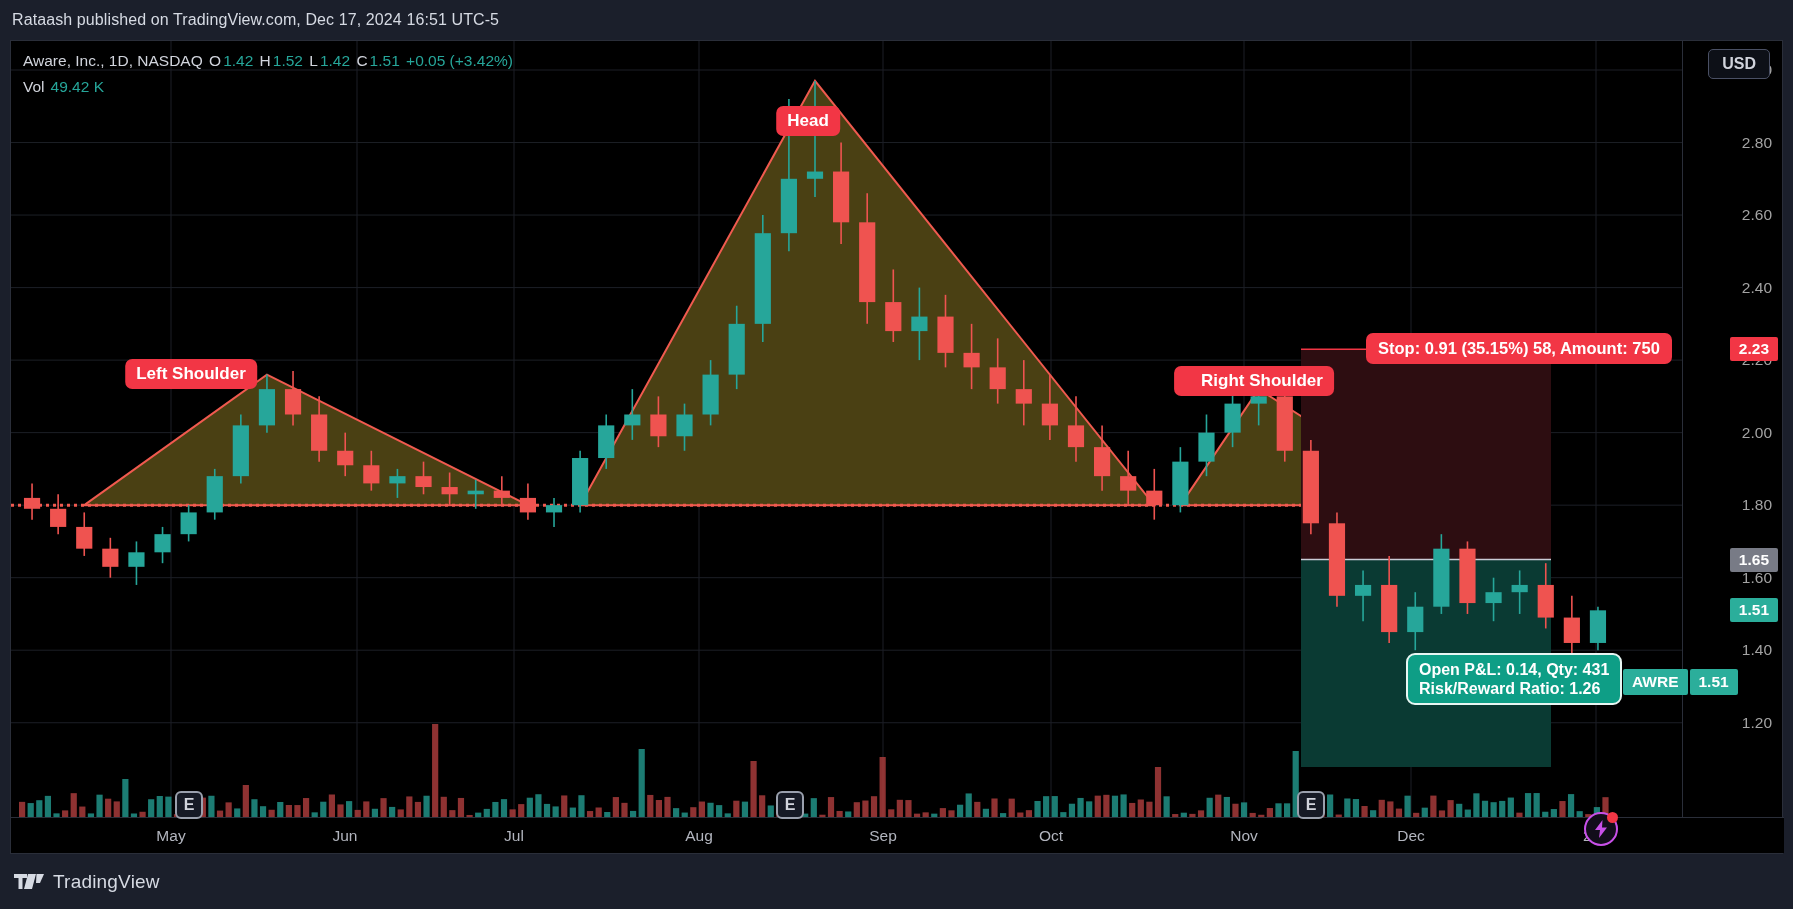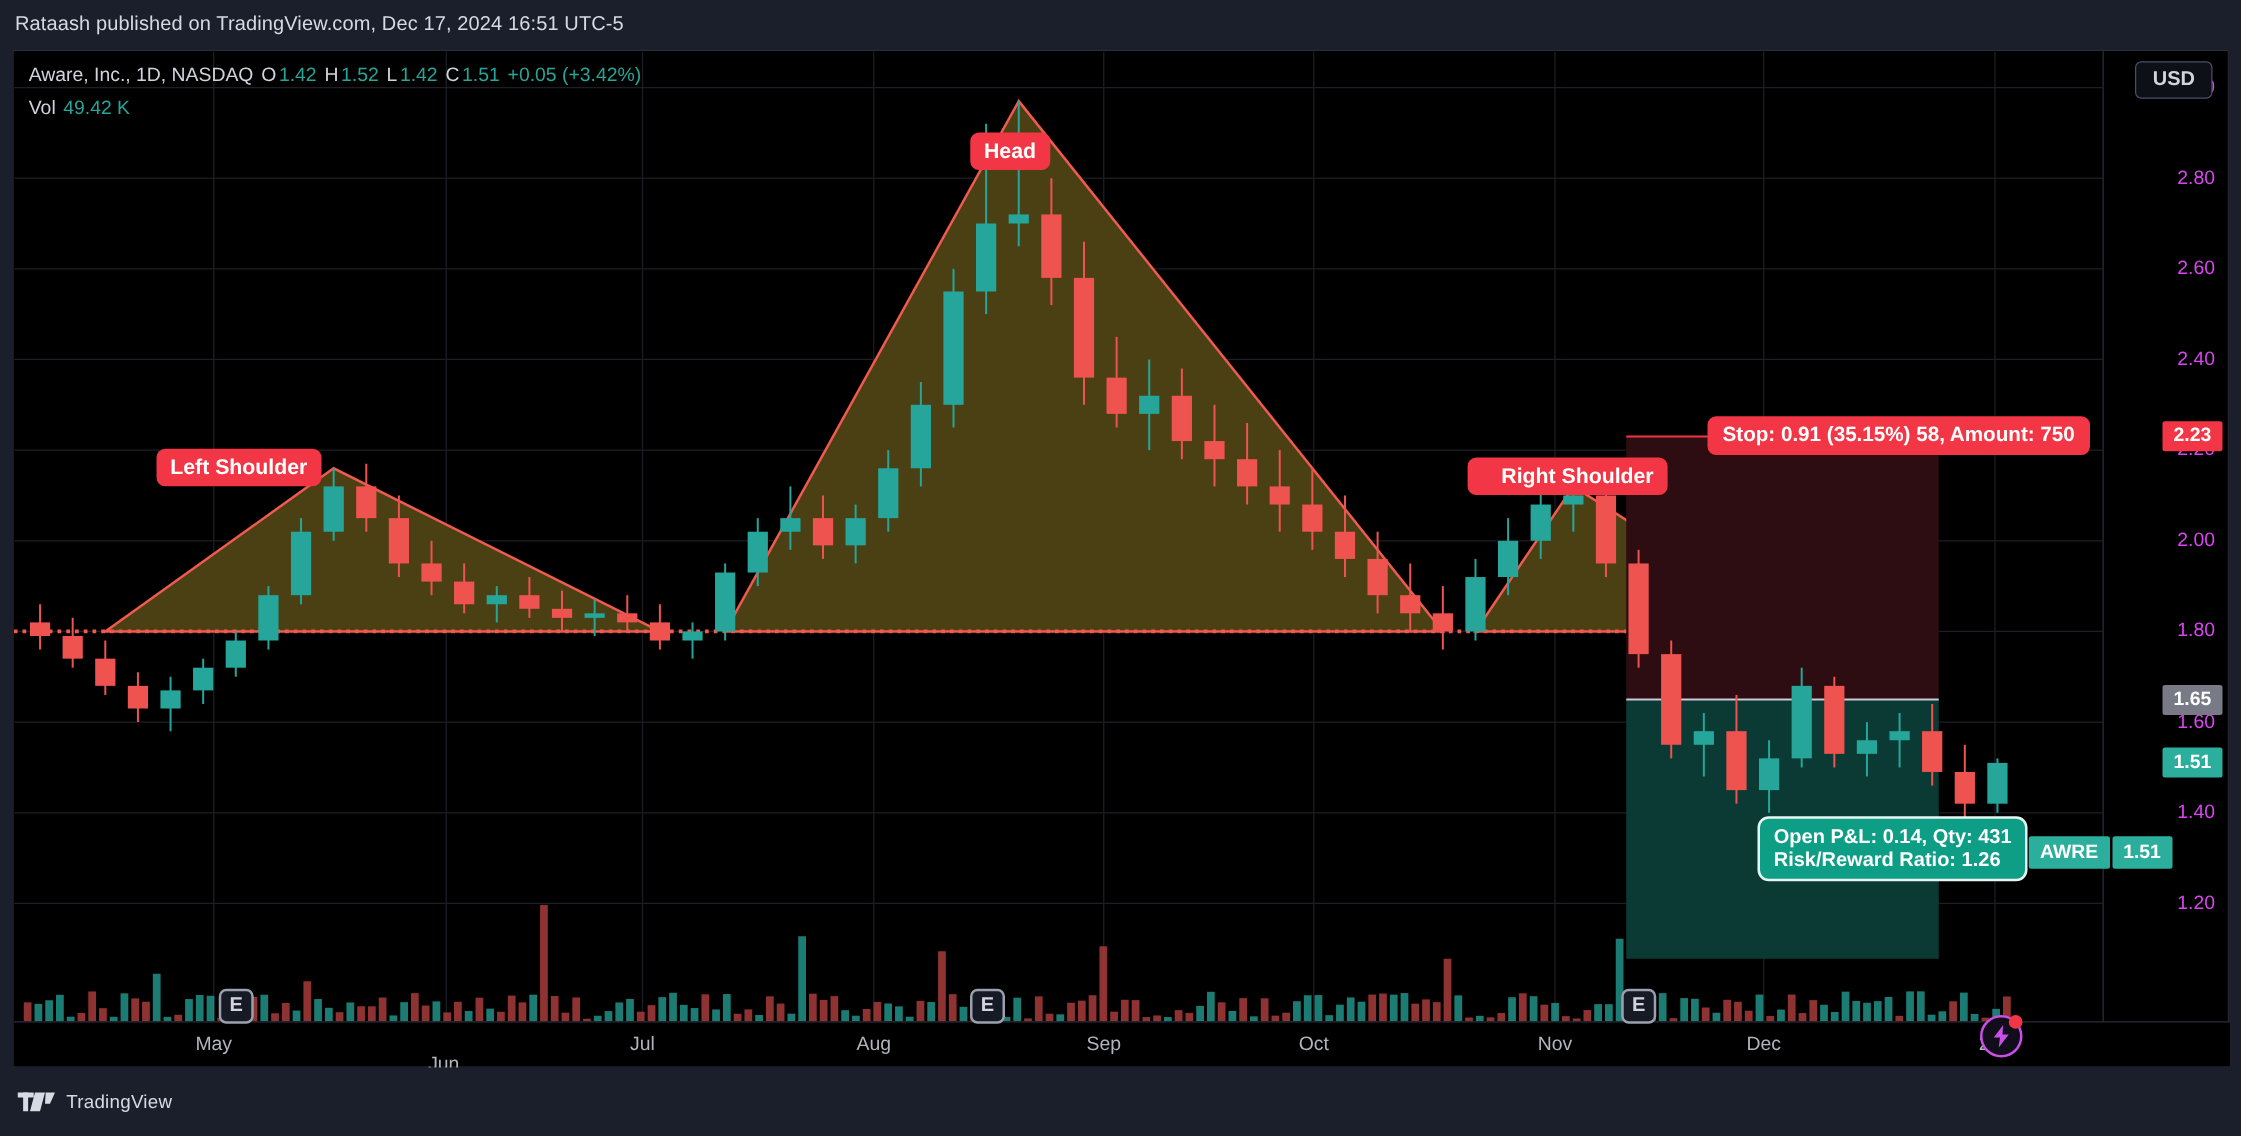--- a/index.html
+++ b/index.html
@@ -41,21 +41,21 @@
   .vol-row .lbl{ margin-right:6px; }
 
   
   .usd-pill{
     position:absolute; right:12px; top:8px; z-index:45;
     border:1px solid #4a5064; border-radius:5px; background:#0d1017;
     color:#d1d4dc; font-size:16px; font-weight:bold; padding:5px 13px;
   }
 
   
-  .tick{ position:absolute; right:10px; font-size:15.5px; color:#d946ef;
+  .tick{ position:absolute; right:10px; font-size:15.5px; color:#a3a3a3;
     transform:translateY(-50%); white-space:nowrap; }
   .tick-badge{ position:absolute; right:4px; transform:translateY(-50%);
     font-size:15.5px; font-weight:bold; padding:3px 9px; border-radius:2px;
     color:#fff; white-space:nowrap; }
 
   .ttick{ position:absolute; top:9px; transform:translateX(-50%);
     font-size:15.5px; color:#b2b5be; white-space:nowrap; }
 
   
   .pat-label{
@@ -97,21 +97,21 @@
     display:flex; align-items:center; justify-content:center;
   }
   .bolt .dot{ position:absolute; right:-2px; top:-2px; width:11px; height:11px;
     border-radius:50%; background:#f23645; }
 
   
   .footer{
     position:absolute; left:0; bottom:0; width:1793px; height:55px;
     background:#1b1f2b; display:flex; align-items:center; padding-left:14px; gap:9px;
   }
-  .footer .tv-name{ font-size:15px; color:#d6dae3; letter-spacing:.2px; }
+  .footer .tv-name{ font-size:19px; color:#d6dae3; letter-spacing:.2px; }
   svg{ display:block; }
 </style>
 </head>
 <body>
 
 <div id="root">
 
   <div class="pub-bar">
     <span>Rataash published on TradingView.com, Dec 17, 2024 16:51 UTC-5</span>
   </div>
@@ -511,21 +511,21 @@
         <div class="tick-badge" style="top: 569.323px; background: rgb(43, 174, 155);">1.51</div>
       </div>
 
     <div class="tick-row" style="left:1612px; top:628px;">
       <div>AWRE</div>
       <div>1.51</div>
     </div>
 
     <div class="time-axis">
         <div class="ttick" style="left: 160px;">May</div>
-        <div class="ttick" style="left: 344px; margin-top: 16px;">Jun</div>
+        <div class="ttick" style="left: 334px;">Jun</div>
         <div class="ttick" style="left: 503px;">Jul</div>
         <div class="ttick" style="left: 688px;">Aug</div>
         <div class="ttick" style="left: 872px;">Sep</div>
         <div class="ttick" style="left: 1040px;">Oct</div>
         <div class="ttick" style="left: 1233px;">Nov</div>
         <div class="ttick" style="left: 1400px;">Dec</div>
         <div class="ttick" style="left: 1585px;">202</div>
       </div>
 
   </div>

